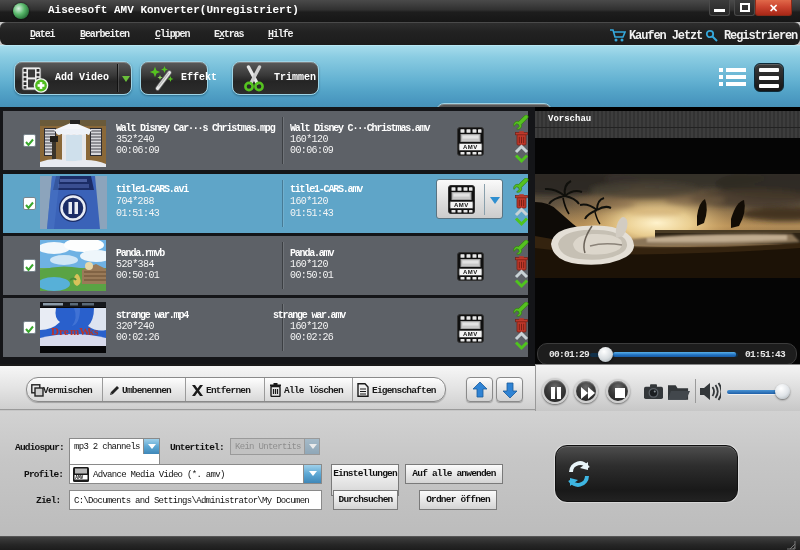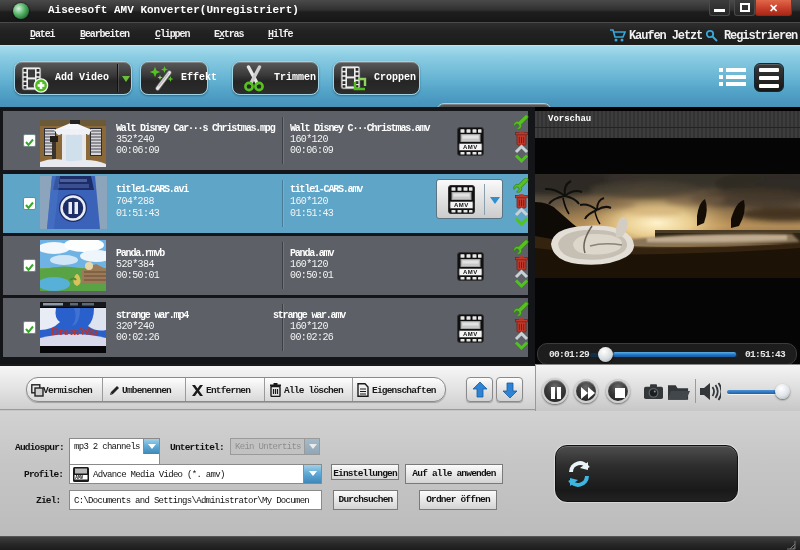--- a/index.html
+++ b/index.html
@@ -17,21 +17,21 @@
   border:1px solid #4a4a4a; border-top:none; border-radius:0 0 3px 3px; }
 #btnmin { left:709px; width:21px; }
 #btnmax { left:734px; width:21px; }
 #btnclose { left:755px; width:37px;
   background:linear-gradient(180deg,#e0694a 0%,#cc4530 45%,#a82817 100%); border-color:#8a2a18; }
 #btnmin .g { left:4px; top:9px; width:11px; height:3px; background:#fff; }
 #btnmax .g { left:5px; top:3px; width:10px; height:9px; border:2px solid #fff; background:transparent; }
 #btnclose .g { left:13px; top:2px; color:#fff; font-size:11px; font-weight:bold; font-family:"Liberation Sans",sans-serif; }
 
 #menubar { left:0; top:22px; width:800px; height:23px; background:linear-gradient(180deg,#2e2e2e,#222 40%,#1c1c1c);
-  border-top:1px solid #4a4a4a; }
+  border-top:1px solid #4a4a4a;border-radius:6px; }
 .menuitem { top:6px; color:#f0f0f0; font-size:10px; font-weight:bold; letter-spacing:-1.1px; }
 .menuitem u { text-decoration:underline; }
 #mkaufen,#mreg { top:6px; color:#f0f0f0; font-size:12px; font-weight:bold; letter-spacing:-1.1px; }
 
 #toolbar { left:0; top:45px; width:800px; height:63px;
   background:linear-gradient(180deg,#a6dcec 0%,#8acce2 18%,#64b2d2 55%,#54a4c8 72%,#4a98c0 88%,#4690b6 100%);
   border-top:1px solid #b8e8f4; }
 .tbtn { top:15px; height:34px; border-radius:8px;
   background:linear-gradient(180deg,#5a5a5a 0%,#3a3a3a 40%,#252525 60%,#2d2d2d 100%);
   border:1px solid #9fd4e6; box-shadow:inset 0 1px 0 rgba(255,255,255,0.25), 0 1px 2px rgba(0,40,60,0.4); }
@@ -173,40 +173,20 @@
     <div class="lbl" style="left:40px">Effekt</div>
   </div>
   <div class="abs tbtn" id="tbTrim">
     <svg style="left:7px;top:3px" width="28" height="28" viewBox="0 0 28 28">
         <line x1="8.5" y1="2" x2="17" y2="18" stroke="#e8e8e8" stroke-width="3.4" stroke-linecap="round"></line>
         <line x1="19.5" y1="2" x2="11" y2="18" stroke="#cfcfcf" stroke-width="3.4" stroke-linecap="round"></line>
         <circle cx="9" cy="21.5" r="3.6" fill="none" stroke="#55c220" stroke-width="2.6"></circle>
         <circle cx="19" cy="21.5" r="3.6" fill="none" stroke="#55c220" stroke-width="2.6"></circle>
       </svg>
     <div class="lbl" style="left:41px">Trimmen</div>
-  </div>
-  <div class="abs tbtn" id="tbCrop">
-    <svg style="left:6px;top:3px" width="28" height="28" viewBox="0 0 28 28">
-        <rect x="1" y="1" width="19" height="23" rx="2" fill="#ededed" stroke="#555" stroke-width="0.8"></rect>
-        <rect x="2.6" y="3" width="2.8" height="2.8" fill="#2a2a2a"></rect>
-        <rect x="2.6" y="7.4" width="2.8" height="2.8" fill="#2a2a2a"></rect>
-        <rect x="2.6" y="11.8" width="2.8" height="2.8" fill="#2a2a2a"></rect>
-        <rect x="2.6" y="16.2" width="2.8" height="2.8" fill="#2a2a2a"></rect>
-        <rect x="2.6" y="20.2" width="2.8" height="2.4" fill="#2a2a2a"></rect>
-        <rect x="15.6" y="3" width="2.8" height="2.8" fill="#2a2a2a"></rect>
-        <rect x="15.6" y="7.4" width="2.8" height="2.8" fill="#2a2a2a"></rect>
-        <rect x="15.6" y="11.8" width="2.8" height="2.8" fill="#2a2a2a"></rect>
-        <rect x="15.6" y="16.2" width="2.8" height="2.8" fill="#2a2a2a"></rect>
-        <rect x="15.6" y="20.2" width="2.8" height="2.4" fill="#2a2a2a"></rect>
-        <rect x="7" y="3.4" width="7" height="8" fill="#3a3a3a"></rect>
-        <rect x="7" y="13.4" width="7" height="8" fill="#3a3a3a"></rect>
-        <path d="M15 17 L15 24 L25 24" fill="none" stroke="#50bd1e" stroke-width="2.4"></path>
-        <path d="M18 14 L25 14 L25 21" fill="none" stroke="#8fd45e" stroke-width="2.4"></path>
-      </svg>
-    <div class="lbl" style="left:40px">Croppen</div>
   </div>
   <div class="abs tbtn" id="tbPref">
     <svg style="left:7px;top:3px" width="28" height="28" viewBox="0 0 28 28">
         <g transform="translate(13.5,13.5)">
           <g fill="#e2e2e2">
             <rect x="-2.5" y="-12.5" width="5" height="6" rx="1.4"></rect>
             <rect x="-2.5" y="6.5" width="5" height="6" rx="1.4"></rect>
             <rect x="-12.5" y="-2.5" width="6" height="5" rx="1.4"></rect>
             <rect x="6.5" y="-2.5" width="6" height="5" rx="1.4"></rect>
             <g transform="rotate(45)">
@@ -668,21 +648,21 @@
       <rect x="0" y="0" width="16" height="15" rx="1.5" fill="#1a1a1a"></rect>
       <rect x="2" y="1.5" width="12" height="5" fill="#b8b8b8"></rect>
       <rect x="1.5" y="8" width="13" height="4.5" fill="#fff"></rect>
       <text x="2.2" y="12" font-size="4.5" font-weight="bold" fill="#111">AMV</text>
     </svg>
     <div class="fieldtxt" style="left:23px;top:5px">Advance Media Video (*. amv)</div>
     <div class="dropbtn" style="right:0;top:0;width:18px;height:18px">
         <div class="tri" style="left:5px;top:6px"></div>
       </div>
   </div>
-  <div class="gbtn" style="left:331px;top:53px;width:68px;height:16px;line-height:18px">Einstellungen</div>
+  <div class="gbtn" style="left:331px;top:53px;width:68px;height:32px;line-height:18px">Einstellungen</div>
   <div class="gbtn" style="left:405px;top:53px;width:98px;height:20px;line-height:18px">Auf alle anwenden</div>
   <div class="blabel" style="left:36px;top:84px">Ziel:</div>
   <div class="field" style="left:69px;top:79px;width:253px;height:20px">
     <div class="fieldtxt" style="left:4px;top:5px;overflow:hidden;width:246px">C:\Documents and Settings\Administrator\My Documen</div>
   </div>
   <div class="gbtn" style="left:333px;top:79px;width:65px;height:20px;line-height:18px">Durchsuchen</div>
   <div class="gbtn" style="left:419px;top:79px;width:78px;height:20px;line-height:18px">Ordner öffnen</div>
 </div>
 <div class="abs" id="konvbtn">
   <svg style="position:absolute;left:8px;top:14px" width="30" height="28" viewBox="0 0 30 28">

